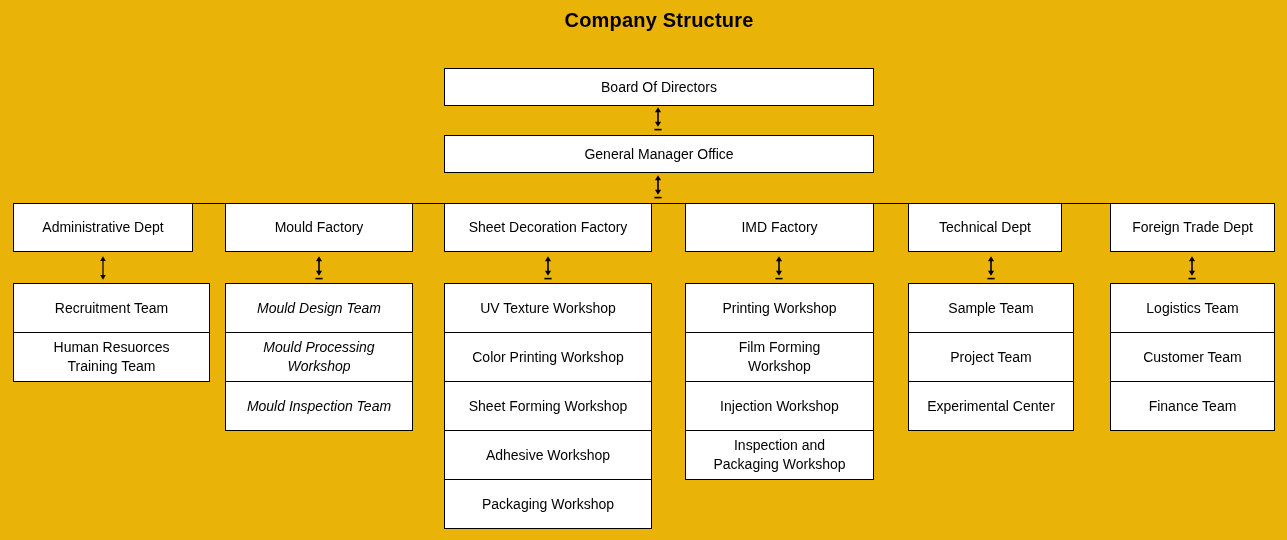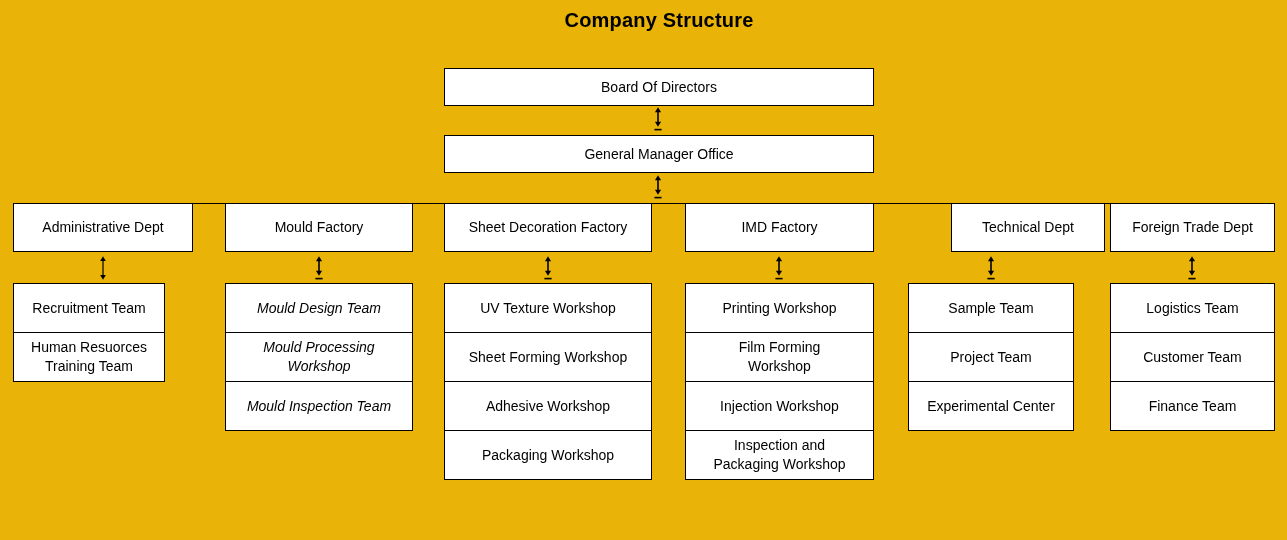--- a/index.html
+++ b/index.html
@@ -69,21 +69,21 @@
   </div>
 
   <div class="hline"></div>
 
   <div class="box dept" style="left:13px; width:180px;">Administrative Dept</div>
   <div class="connector" style="left:97px; top:256px;">
     <svg width="12" height="24">
         <use href="#updown-plain"></use>
       </svg>
   </div>
-  <div class="teams" style="left:13px; width:152px;">
+  <div class="teams" style="left:13px; width:197px;">
     <div class="team">Recruitment Team</div>
     <div class="team">Human Resuorces
 Training Team</div>
   </div>
 
   <div class="box dept" style="left:225px; width:188px;">Mould Factory</div>
   <div class="connector" style="left:313px; top:256px;">
     <svg width="12" height="24">
         <use href="#updown-base"></use>
       </svg>
@@ -96,41 +96,42 @@
   </div>
 
   <div class="box dept" style="left:444px; width:208px;">Sheet Decoration Factory</div>
   <div class="connector" style="left:542px; top:256px;">
     <svg width="12" height="24">
         <use href="#updown-base"></use>
       </svg>
   </div>
   <div class="teams" style="left:444px; width:208px;">
     <div class="team">UV Texture Workshop</div>
+    <div class="team">Color Printing Workshop</div>
     <div class="team">Sheet Forming Workshop</div>
     <div class="team">Adhesive Workshop</div>
     <div class="team">Packaging Workshop</div>
   </div>
 
   <div class="box dept" style="left:685px; width:189px;">IMD Factory</div>
   <div class="connector" style="left:773px; top:256px;">
     <svg width="12" height="24">
         <use href="#updown-base"></use>
       </svg>
   </div>
   <div class="teams" style="left:685px; width:189px;">
     <div class="team">Printing Workshop</div>
     <div class="team">Film Forming
 Workshop</div>
     <div class="team">Injection Workshop</div>
     <div class="team">Inspection and
 Packaging Workshop</div>
   </div>
 
-  <div class="box dept" style="left:908px; width:154px;margin-left:43px;">Technical Dept</div>
+  <div class="box dept" style="left:908px; width:154px;">Technical Dept</div>
   <div class="connector" style="left:985px; top:256px;">
     <svg width="12" height="24">
         <use href="#updown-base"></use>
       </svg>
   </div>
   <div class="teams" style="left:908px; width:166px;">
     <div class="team">Sample Team</div>
     <div class="team">Project Team</div>
     <div class="team">Experimental Center</div>
   </div>

